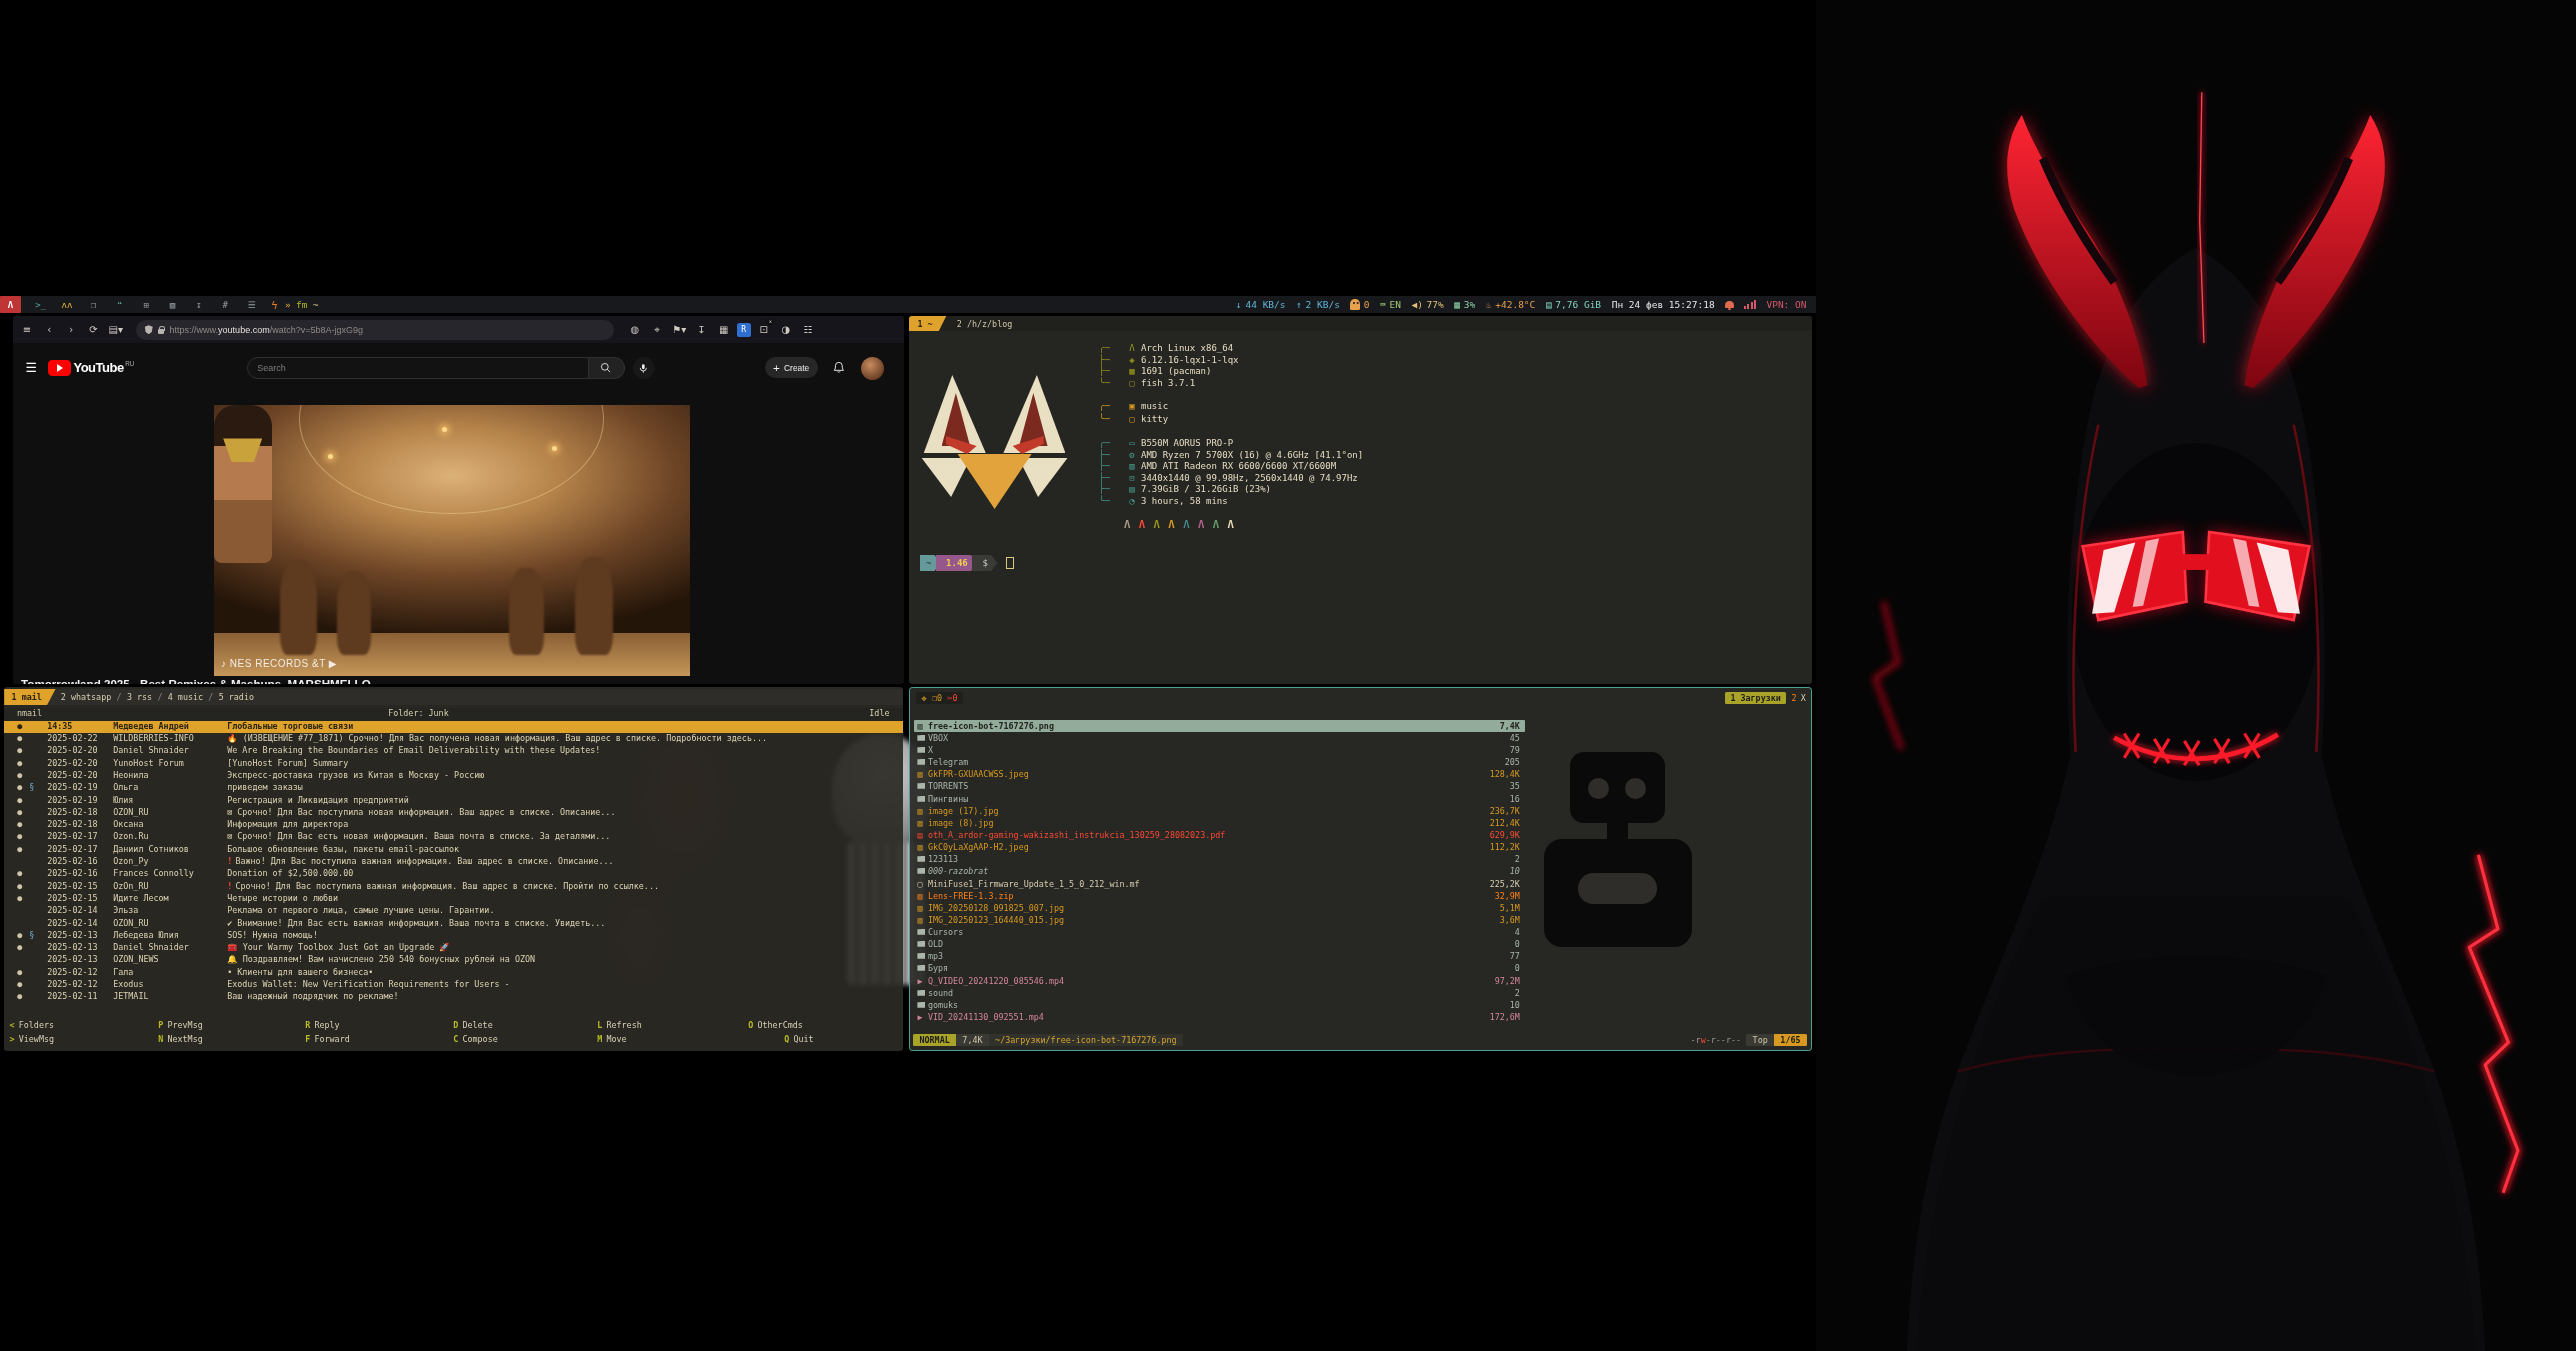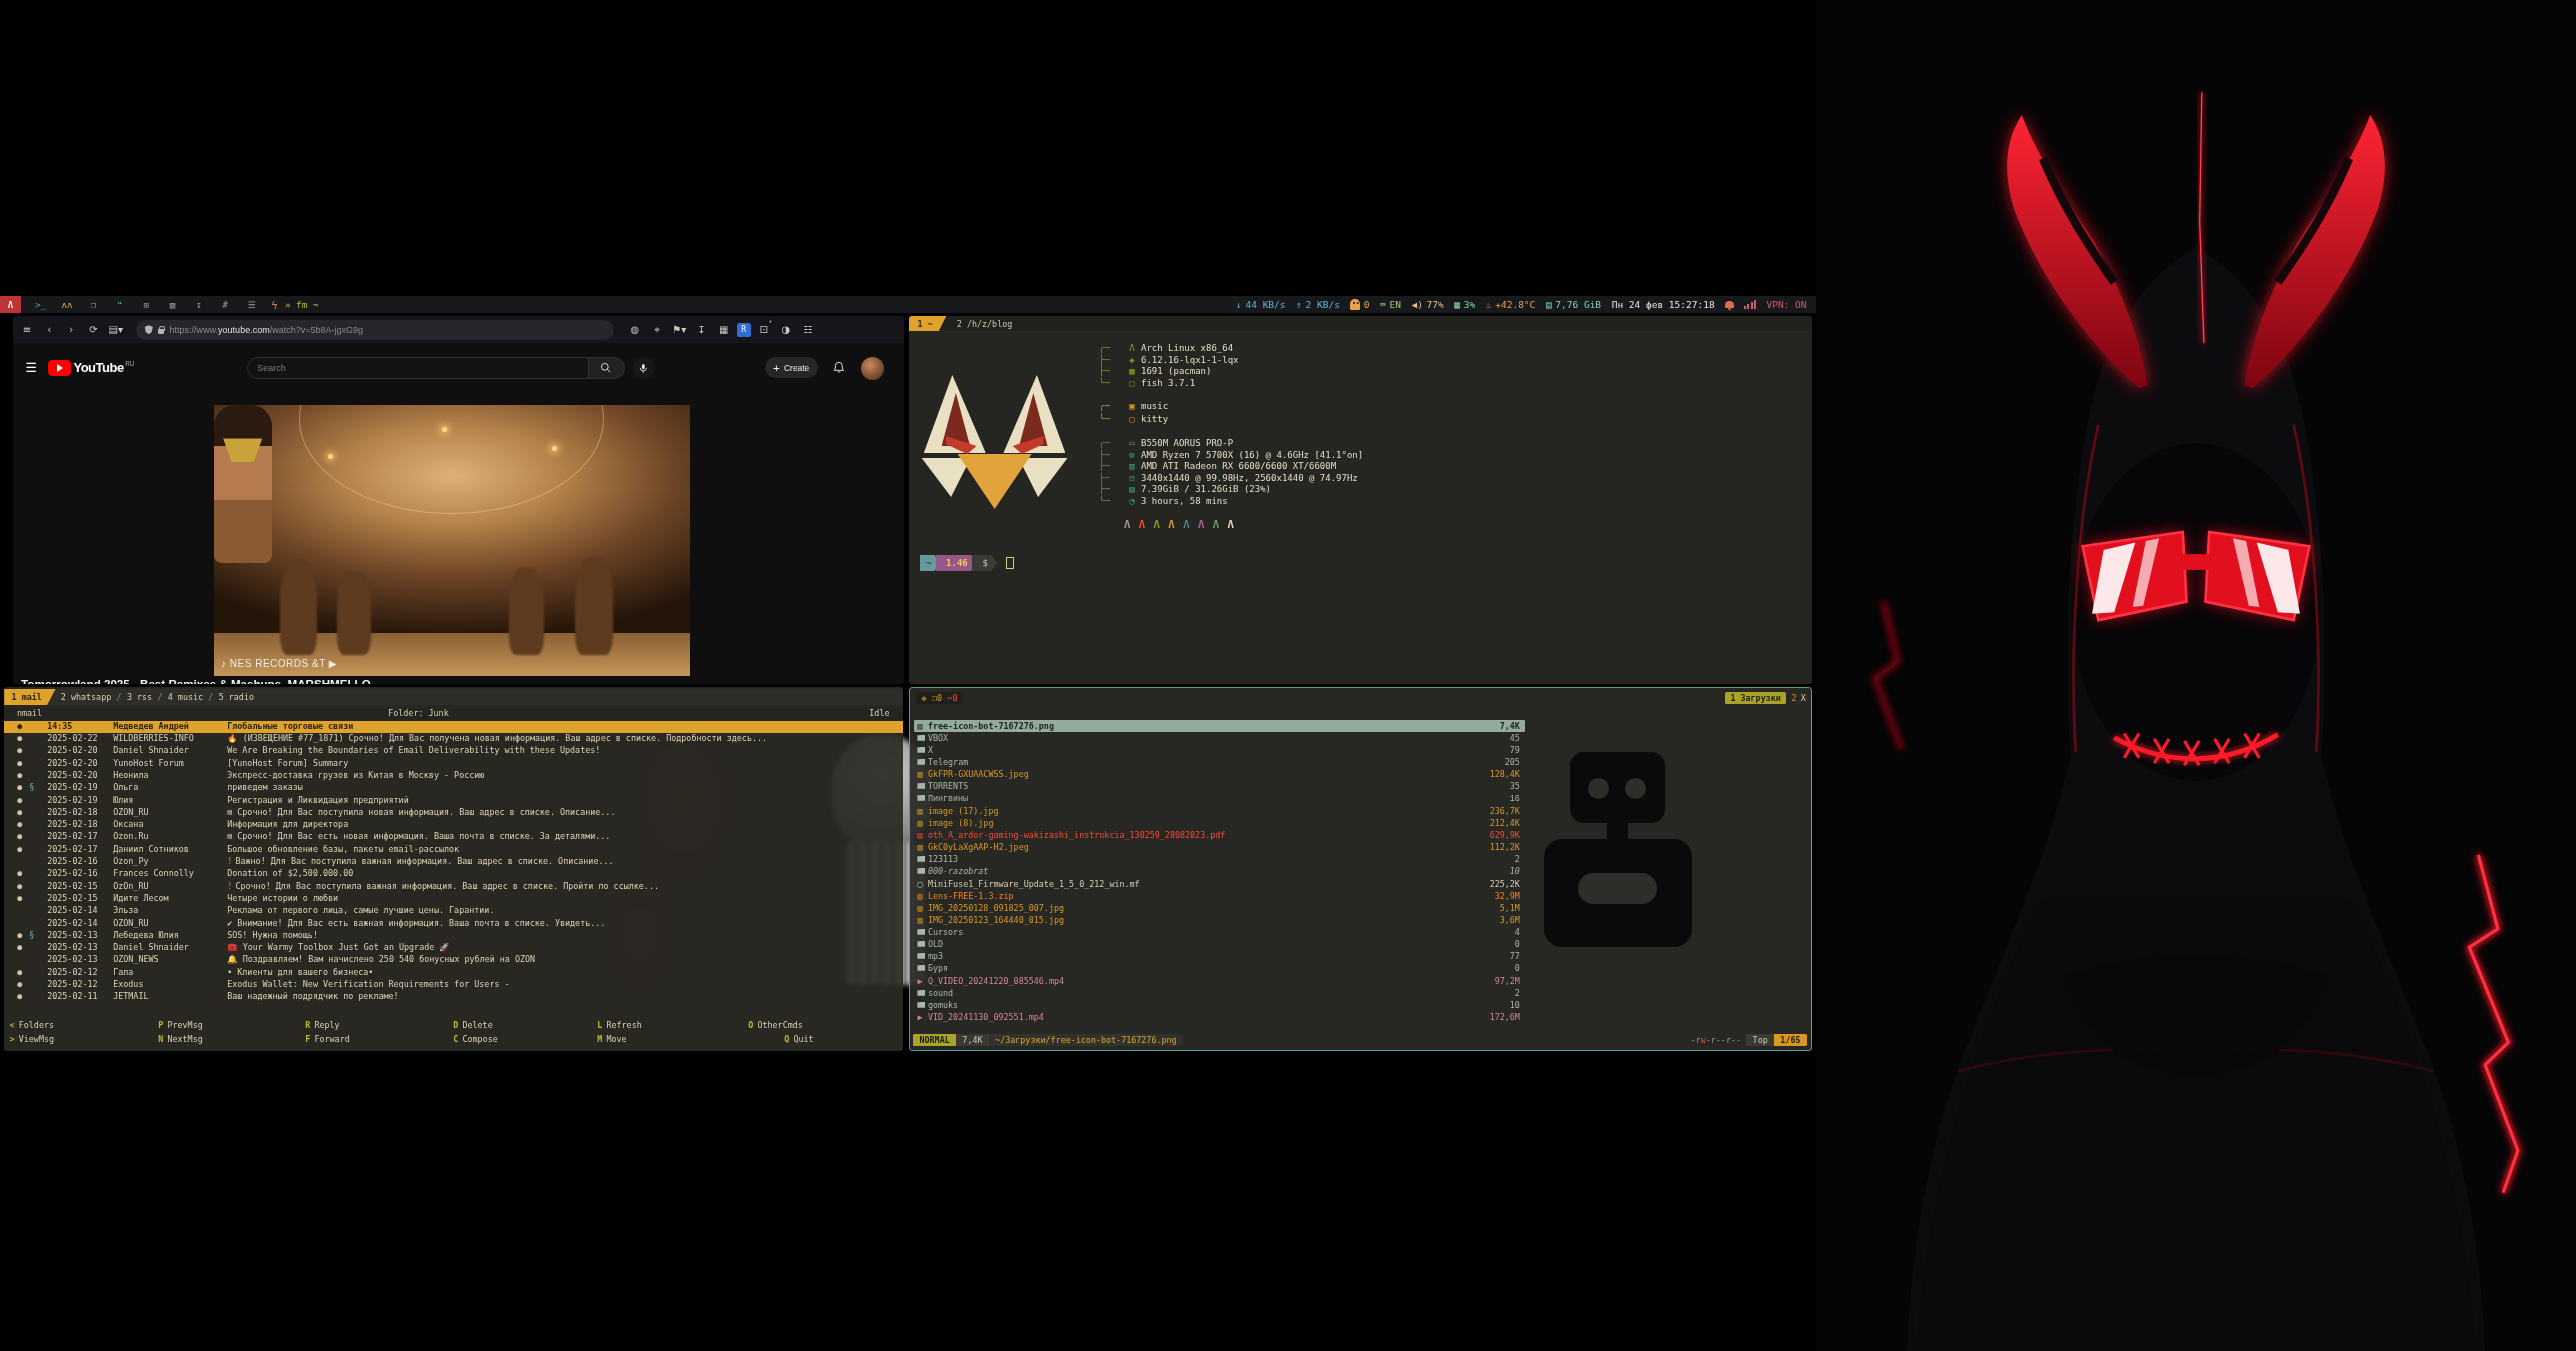--- a/index.html
+++ b/index.html
@@ -665,21 +665,21 @@
         <div class="frow" style="top: 80px; color: rgb(215, 153, 33);">
           <span class="fic2">▨</span>
           <span class="fname">GkFPR-GXUAACWSS.jpeg</span>
           <span class="fsize">128,4K</span>
         </div>
         <div class="frow" style="top: 92px; color: rgb(169, 182, 169);">
           <span class="fic2"><span class="folder-ic"></span></span>
           <span class="fname">TORRENTS</span>
           <span class="fsize">35</span>
         </div>
-        <div class="frow" style="top: 105px; color: rgb(169, 182, 169); font-family: Liberation Mono, monospace;">
+        <div class="frow" style="top: 105px; color: rgb(169, 182, 169);">
           <span class="fic2"><span class="folder-ic"></span></span>
           <span class="fname">Пингвины</span>
           <span class="fsize">16</span>
         </div>
         <div class="frow" style="top: 117px; color: rgb(215, 153, 33);">
           <span class="fic2">▨</span>
           <span class="fname">image (17).jpg</span>
           <span class="fsize">236,7K</span>
         </div>
         <div class="frow" style="top: 129px; color: rgb(215, 153, 33);">

